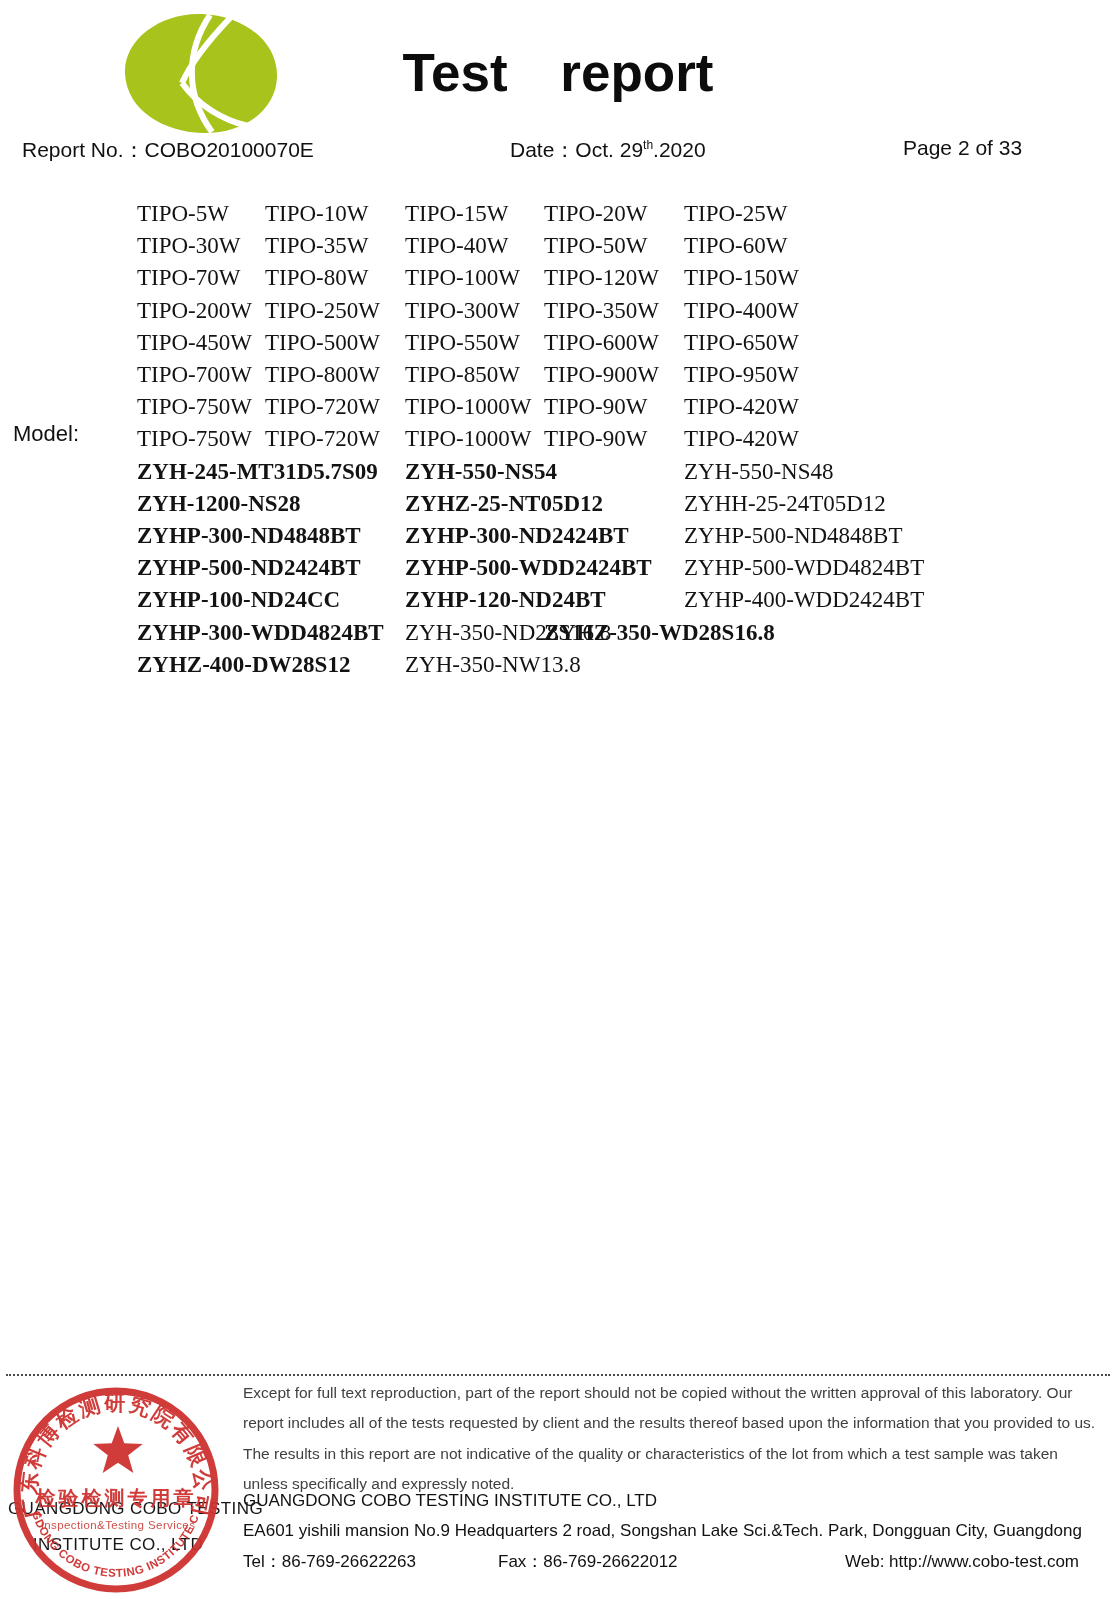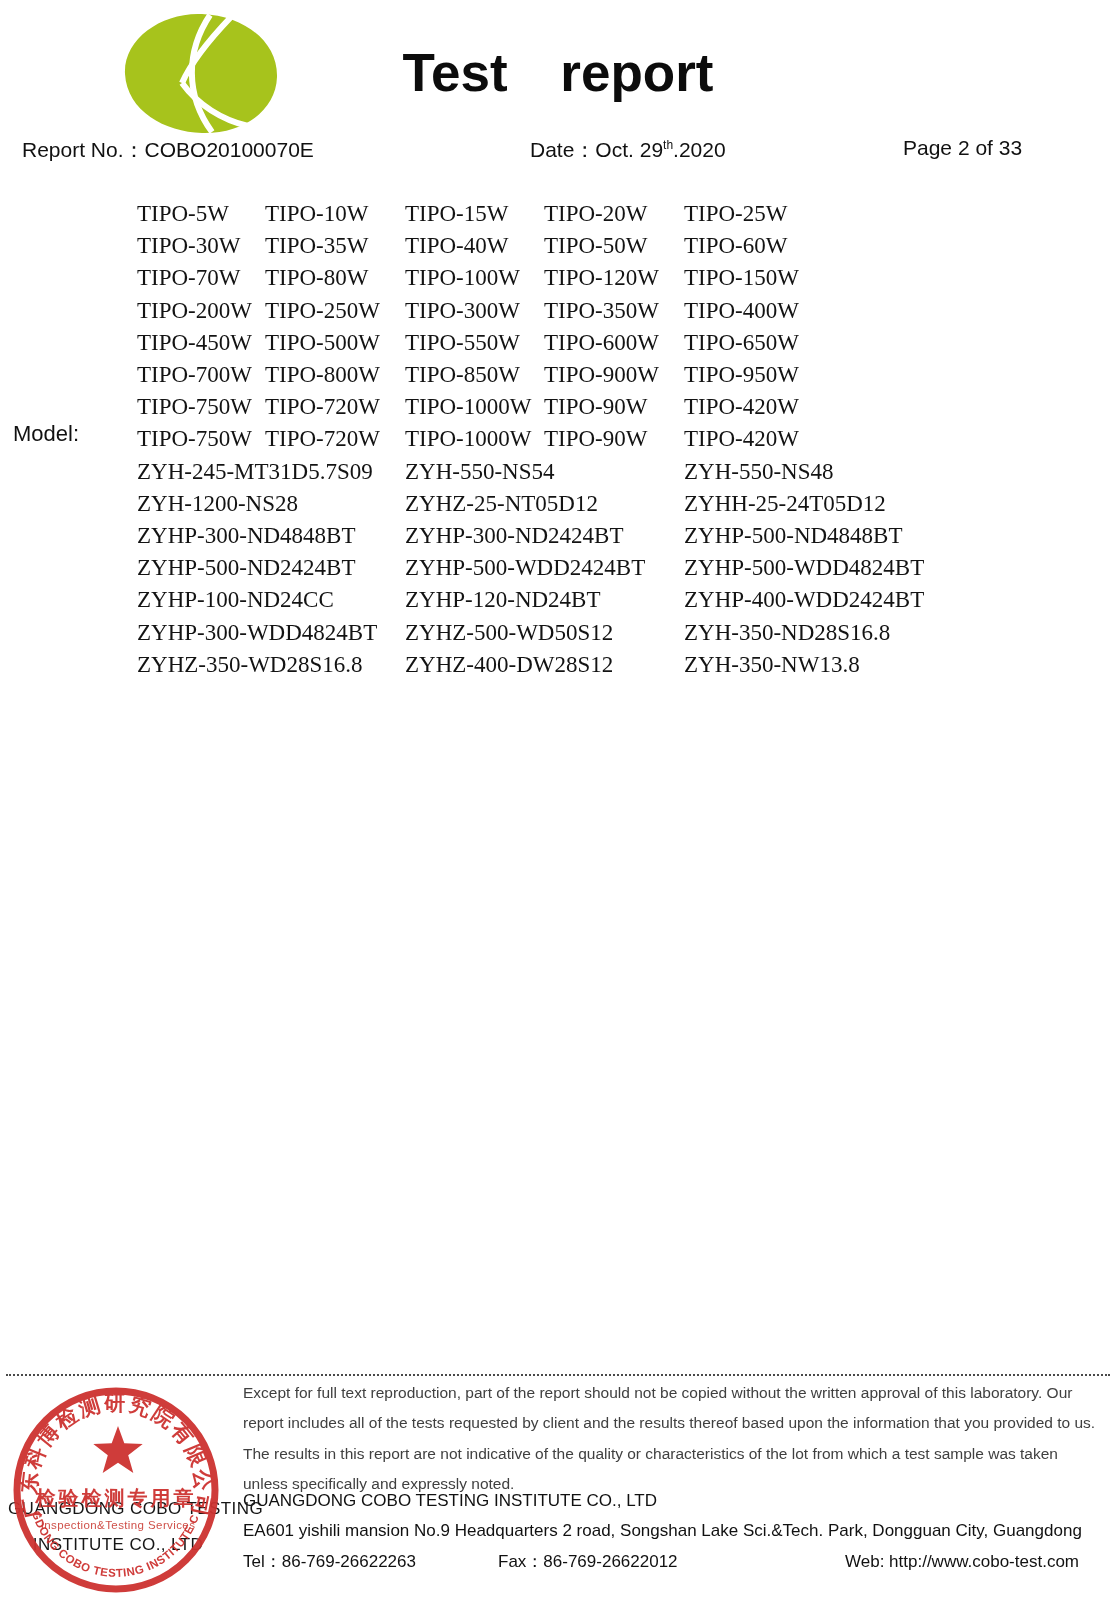--- a/index.html
+++ b/index.html
@@ -11,34 +11,34 @@
 
   
   .logo { position:absolute; left:118px; top:13px; width:162px; height:122px; }
   .title {
     position:absolute; left:0; top:42px; width:100%; margin:0;
     text-align:center; font-size:53px; font-weight:bold; color:#0c0c0c;
     word-spacing:38px; letter-spacing:0;
   }
   .meta { position:absolute; left:0; top:136px; width:100%; height:30px; font-size:21px; color:#111; }
   .meta .report-no { position:absolute; left:22px; }
-  .meta .date      { position:absolute; left:530px; }
+  .meta .date      { position:absolute; left:510px; }
   .meta .pagenum   { position:absolute; left:903px; }
   .meta sup { font-size:12px; vertical-align:super; }
 
   
   .model-label { position:absolute; left:13px; top:421px; font-size:22px; color:#111; }
   .model-grid {
     position:absolute; left:137px; top:198px; width:880px;
     display:grid; grid-template-columns:128px 140px 139px 140px auto;
     grid-auto-rows:32.2px;
     font-family:"Liberation Serif", serif; font-size:23px; color:#131313;
   }
   .model-grid .mcell { display:flex; align-items:center; white-space:nowrap; }
-  .model-grid .mcell.wide { grid-column:span 2; }
+  .model-grid .mcell.wide { grid-column:span 2;font-weight:bold; }
 
   
   .dotted-sep { position:absolute; left:6px; right:6px; top:1374px; border-top:2px dotted #4a4a4a; }
 
   
   .disclaimer {
     position:absolute; left:243px; top:1378px; width:872px;
     font-size:15.5px; line-height:30.3px; color:#404040; white-space:nowrap;
   }
   .company-block {
@@ -132,21 +132,20 @@
       <span class="mcell wide">ZYHP-300-ND4848BT</span>
       <span class="mcell wide">ZYHP-300-ND2424BT</span>
       <span class="mcell">ZYHP-500-ND4848BT</span>
       <span class="mcell wide">ZYHP-500-ND2424BT</span>
       <span class="mcell wide">ZYHP-500-WDD2424BT</span>
       <span class="mcell">ZYHP-500-WDD4824BT</span>
       <span class="mcell wide">ZYHP-100-ND24CC</span>
       <span class="mcell wide">ZYHP-120-ND24BT</span>
       <span class="mcell">ZYHP-400-WDD2424BT</span>
       <span class="mcell wide">ZYHP-300-WDD4824BT</span>
-      <span class="mcell wide">ZYHZ-500-WD50S12</span>
       <span class="mcell">ZYH-350-ND28S16.8</span>
       <span class="mcell wide">ZYHZ-350-WD28S16.8</span>
       <span class="mcell wide">ZYHZ-400-DW28S12</span>
       <span class="mcell">ZYH-350-NW13.8</span>
     </div>
 
   <div class="dotted-sep"></div>
 
   <div class="disclaimer">
     <div>Except for full text reproduction, part of the report should not be copied without the written approval of this laboratory. Our</div>

